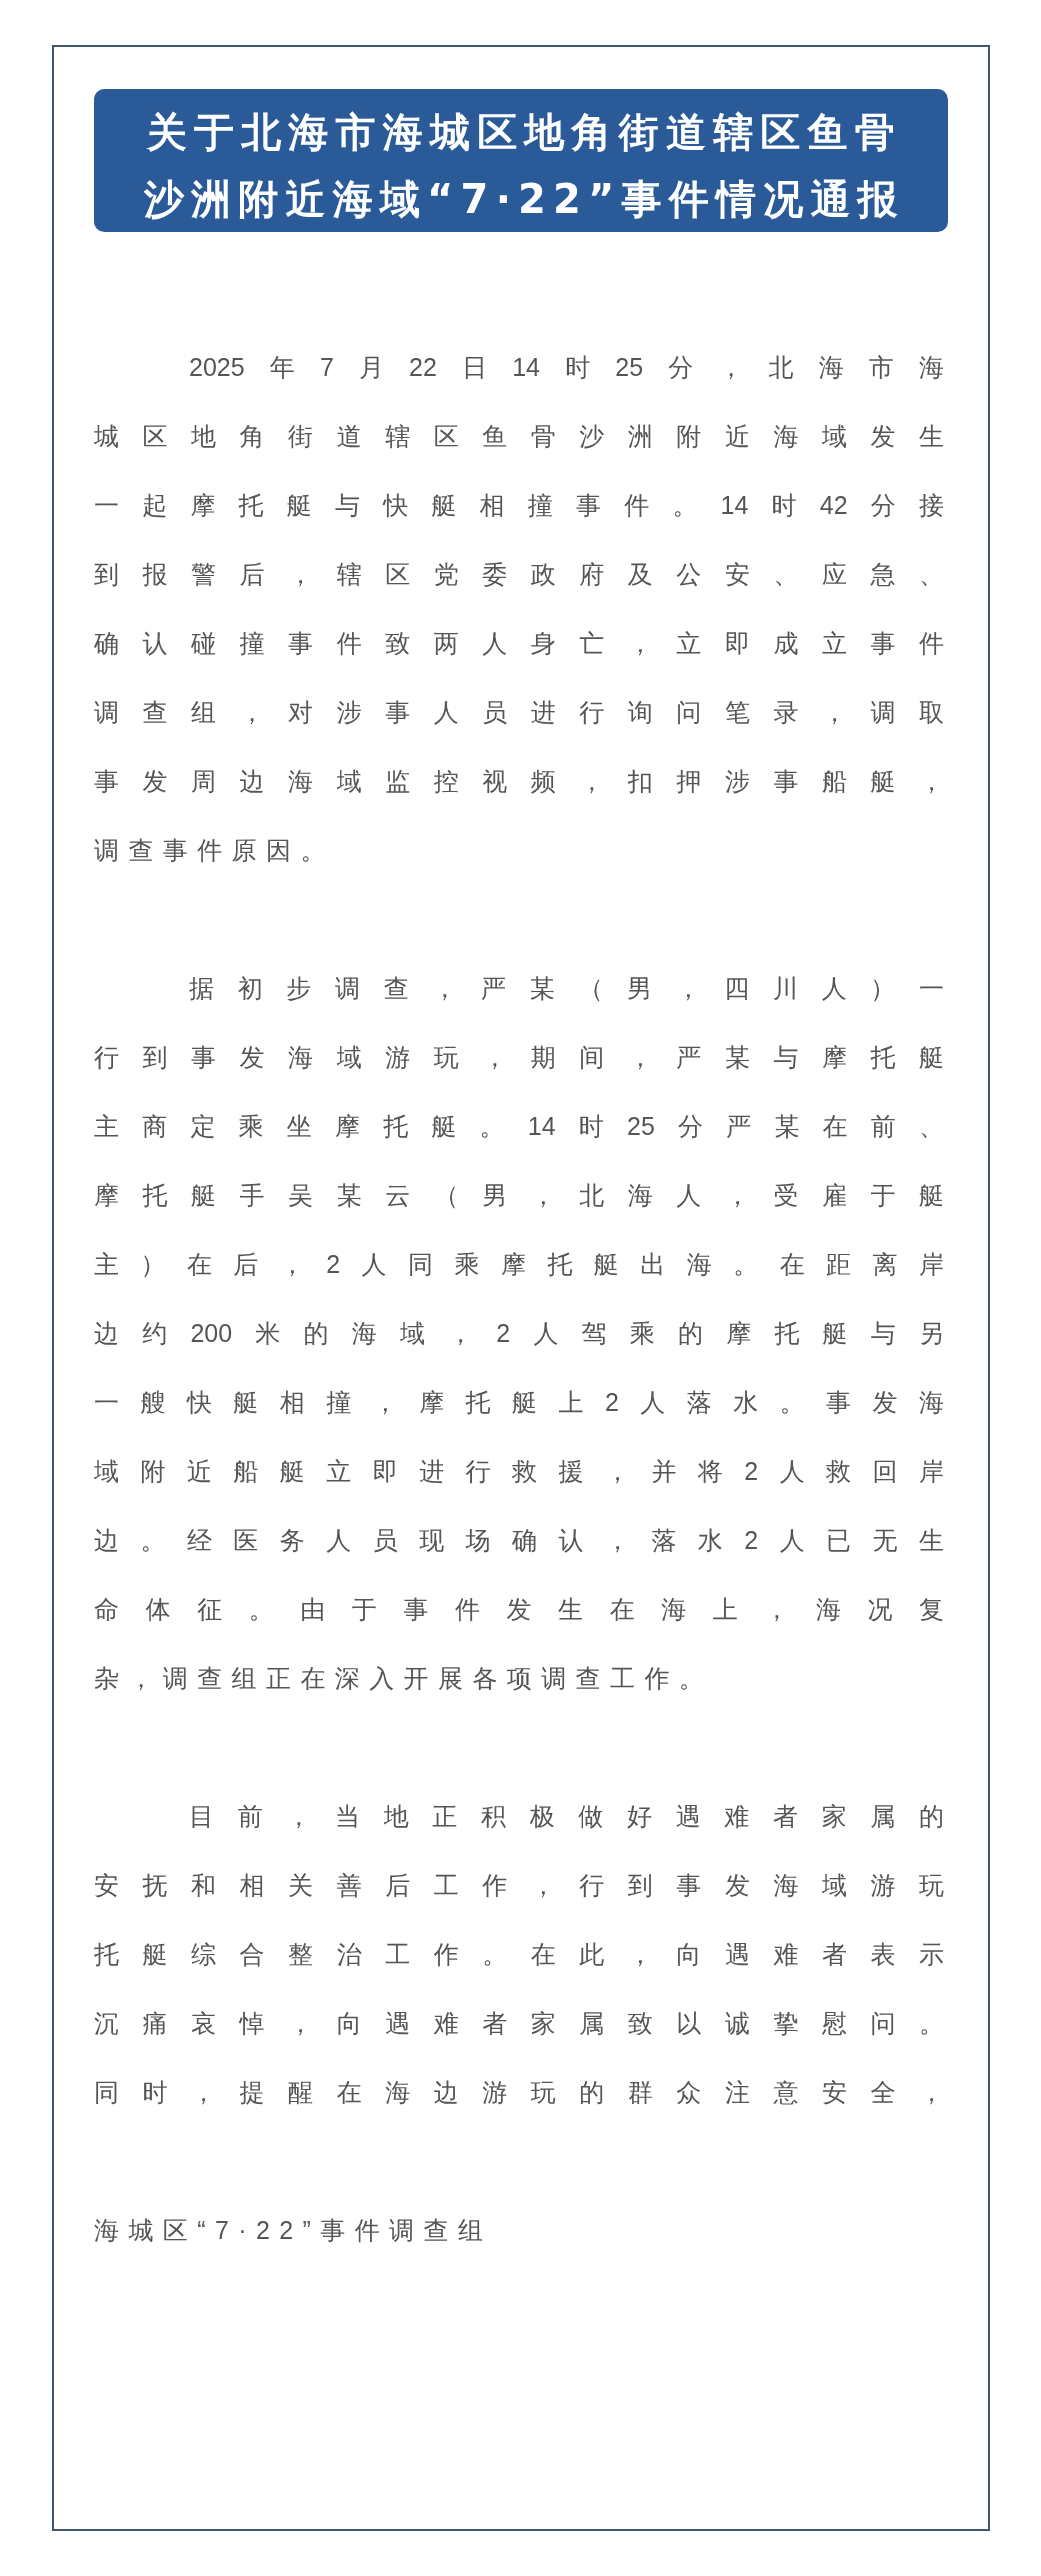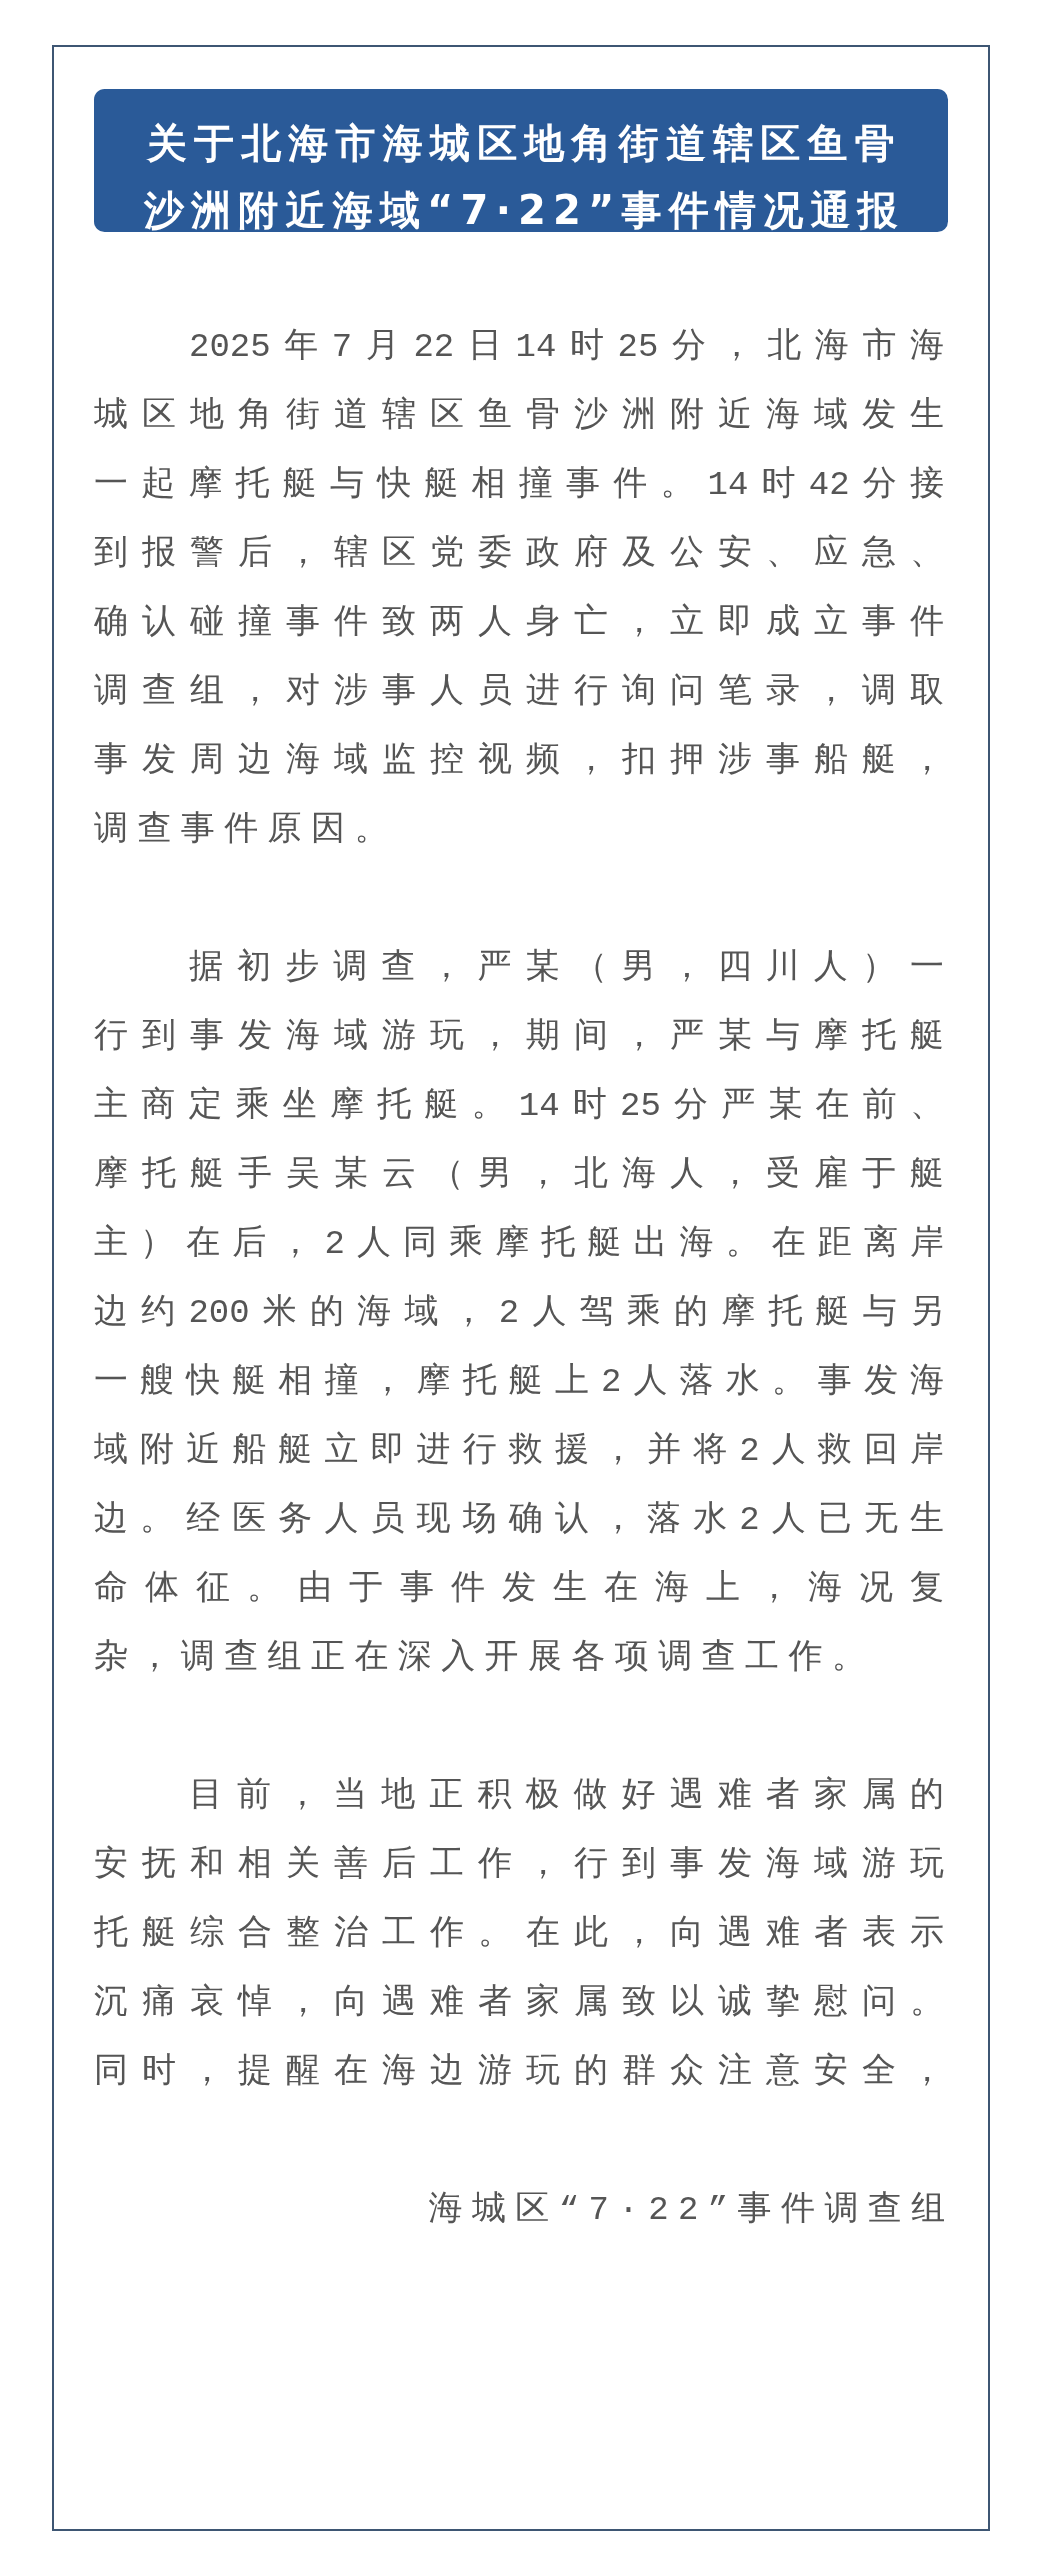--- a/index.html
+++ b/index.html
@@ -25,65 +25,64 @@
       border: 2.9px solid #3e5673;
       box-sizing: border-box;
     }
     .title-box {
       position: absolute;
       left: 94px;
       top: 89px;
       width: 854px;
       height: 143px;
       box-sizing: border-box;
-      padding-top: 21px;
+      padding-top: 10px;
       padding-left: 6.7px;
       background: #2a5a98;
       border-radius: 10.6px;
       color: #ffffff;
       font-family: "DejaVu Sans", "Liberation Sans", sans-serif;
       font-weight: bold;
       font-size: 40px;
       line-height: 67px;
       letter-spacing: 7.2px;
       text-align: center;
     }
     .title-line {
       display: block;
       height: 67px;
       white-space: nowrap;
     }
     .body {
       position: absolute;
       left: 94px;
-      top: 313px;
+      top: 333px;
       width: 850px;
       color: #555555;
-      font-family: Liberation Mono, monospace;
-      font-size: 34px;
+      font-family: Liberation Sans, sans-serif;
+      font-size: 25px;
       line-height: 69px;
     }
     .ln {
       display: block;
       height: 69px;
       text-align: justify;
       text-align-last: justify;
       text-justify: inter-character;
     }
     .ln.first { padding-left: 95px; }
     .ln.last {
       text-align: right;
       text-align-last: left;
       letter-spacing: 9.4px;
     }
     .gap { height: 69px; }
     .sig {
       display: block;
       height: 69px;
-      text-align: right;
       letter-spacing: 9.4px;
       white-space: nowrap;
     }
     .sig.org { margin-right: -10.6px; }
     .sig.date { padding-right: 23px; }
   </style>
 </head>
 <body>
 
 <div class="page">

